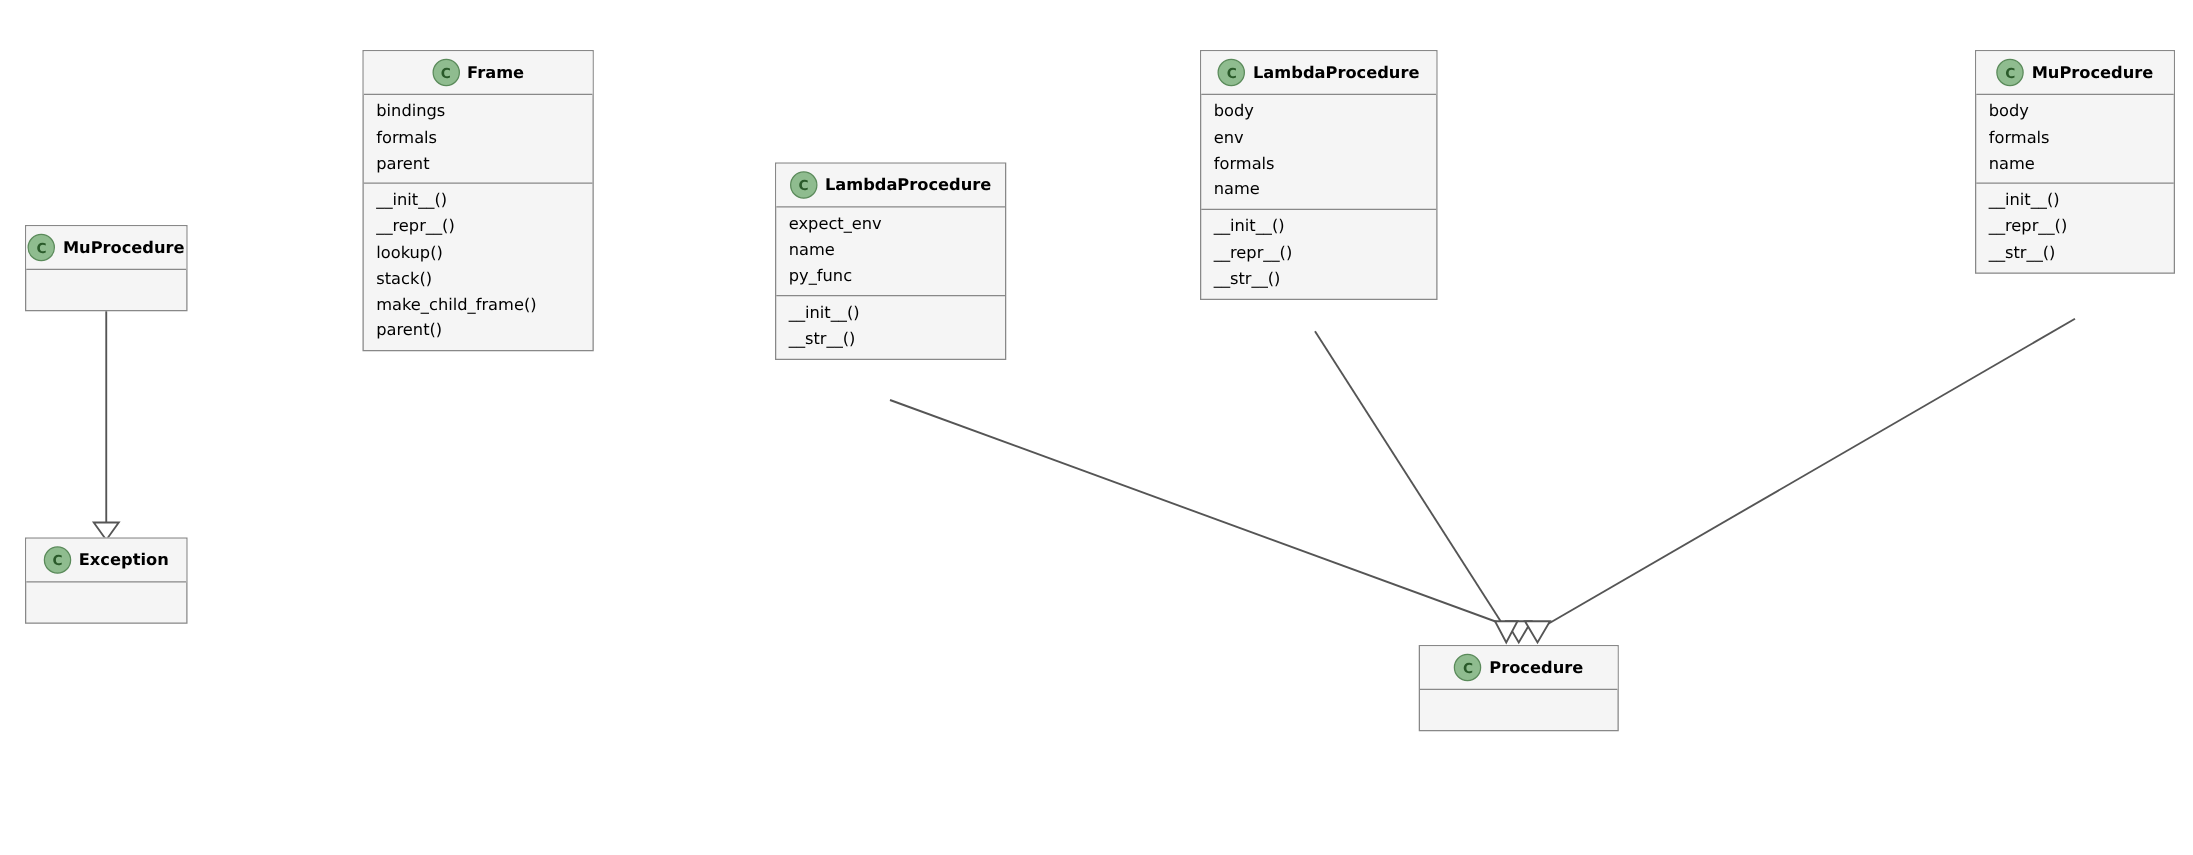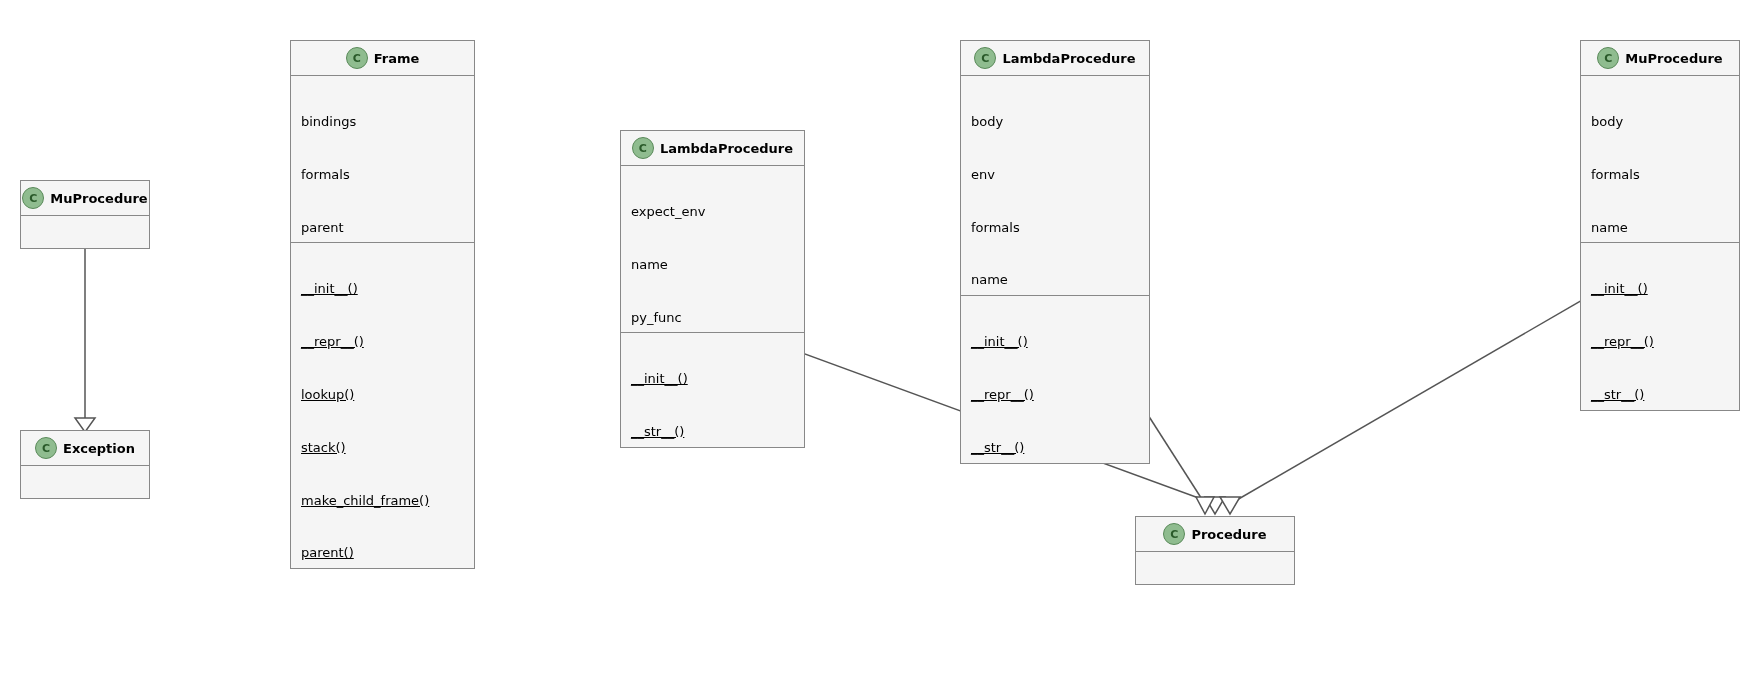--- a/index.html
+++ b/index.html
@@ -61,28 +61,26 @@
     }
 
     .uml-section {
       padding: 4px 10px;
       border-bottom: 1.5px solid #888;
       min-height: 20px;
     }
 
     .uml-section:last-child {
       border-bottom: none;
-      text-decoration: underline;
     }
 
     .uml-section p {
       line-height: 1.6;
       color: #000;
       font-size: 13px;
-      margin-top: 32px;
     }
 
     .uml-empty {
       padding: 4px 10px;
       min-height: 16px;
     }
 
     
     .arrows-svg {
       position: absolute;

